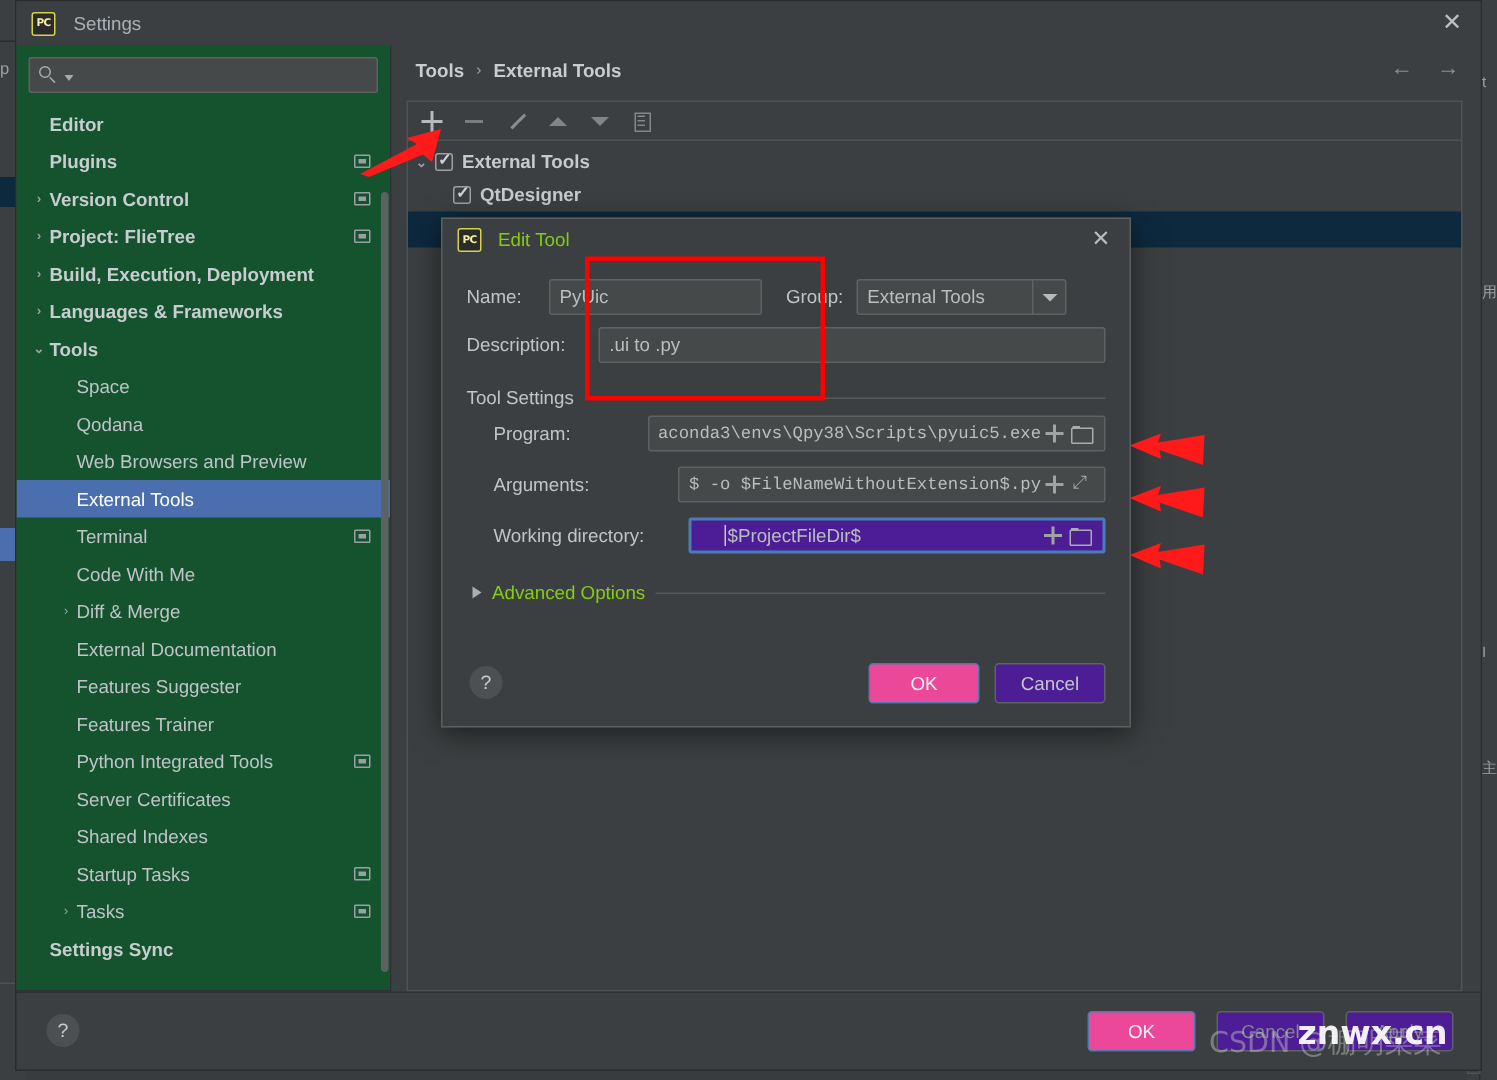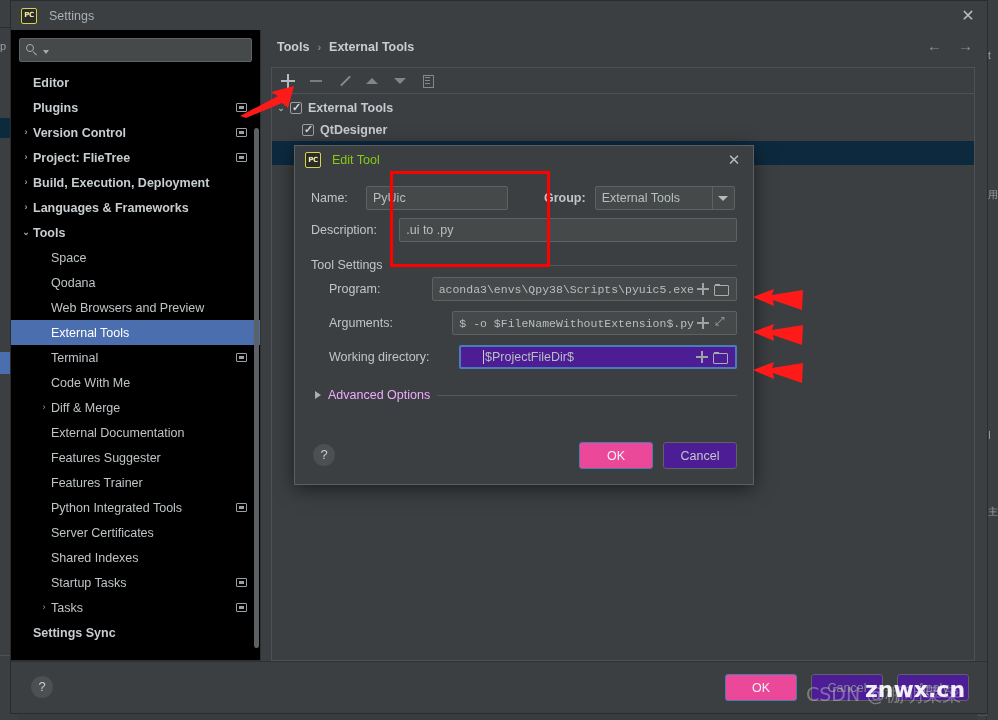--- a/index.html
+++ b/index.html
@@ -41,21 +41,21 @@
     font-family: "DejaVu Sans", sans-serif; line-height: 1;
   }
   .win-title { margin-left: 12px; font-size: 12.5px; color: #a9b0b5; }
   .win-close {
     position: absolute; right: 10px; top: 6px; width: 18px; height: 18px;
     color: #b8bdbf; font-size: 16px; text-align: center; line-height: 17px; cursor: pointer;
   }
   .win-body { flex: 1; display: flex; min-height: 0; }
 
   
-  .sidebar { width: 250px; background: #000000; border-right: 1px solid #2e3032; position: relative; display: flex; flex-direction: column; }
+  .sidebar { width: 250px; background: #14532d; border-right: 1px solid #2e3032; position: relative; display: flex; flex-direction: column; }
   .search-wrap { padding: 8px 8px 6px 8px; }
   .search-box {
     height: 24px; background: #45494a; border: 1px solid #5e6263; border-radius: 2px;
     display: flex; align-items: center; padding: 0 6px; gap: 4px;
   }
   .search-icon { width: 12px; height: 12px; position: relative; flex: 0 0 12px; }
   .search-icon .circ { position: absolute; left: 0; top: 0; width: 8px; height: 8px; border: 1.3px solid #a6abad; border-radius: 50%; }
   .search-icon .hnd { position: absolute; left: 7px; top: 7px; width: 5px; height: 1.3px; background: #a6abad; transform: rotate(45deg); transform-origin: left center; }
   .search-caret { width: 0; height: 0; border-left: 3px solid transparent; border-right: 3px solid transparent; border-top: 4px solid #a6abad; margin-left: 1px; margin-top: 4px; }
   .search-input { flex: 1; background: transparent; border: 0; outline: none; color: #bbbbbb; font-size: 12px; font-family: "Liberation Sans", sans-serif; }
@@ -148,21 +148,21 @@
   .field .caret { width: 1px; height: 14px; background: #c8cdd0; margin-right: 1px; }
   .field .mono { font-family: "Liberation Mono", monospace; font-size: 11.5px; }
   .dropdown-arrow {
     width: 22px; height: 24px; border-left: 1px solid #5e6263; display: flex;
     align-items: center; justify-content: center; cursor: pointer;
   }
   .dropdown-arrow::after { content: ""; width: 0; height: 0; border-left: 5px solid transparent; border-right: 5px solid transparent; border-top: 5px solid #b5babd; }
 
   .name-row { gap: 0; }
   .name-field { width: 142px; margin-left: 55px; }
-  .group-label { margin-left: 36px; font-weight: bold; }
+  .group-label { margin-left: 16px; }
   .group-field { width: 140px; margin-left: 9px; padding: 0; }
   .group-field .gtext { flex: 1; padding: 0 6px; }
   .desc-field { width: 345px; margin-left: 8px; }
 
   .section-title-row { display: flex; align-items: center; margin-top: 12px; gap: 8px; }
   .section-title { font-size: 12.5px; color: #c0c5c8; }
   .section-line { flex: 1; height: 1px; background: #55595b; }
 
   .ts-row { display: flex; align-items: center; height: 34px; padding-left: 18px; }
   .ts-label { font-size: 12.5px; color: #c0c5c8; width: 130px; }
@@ -174,21 +174,21 @@
   .mini-plus::before { left: 5px; top: 0; width: 2px; height: 12px; }
   .mini-plus::after { left: 0; top: 5px; width: 12px; height: 2px; }
   .folder-ic { width: 14px; height: 11px; position: relative; }
   .folder-ic::before { content: ""; position: absolute; left: 0; top: 1px; width: 13px; height: 9px; border: 1.3px solid #a8adb0; border-radius: 1px; }
   .folder-ic::after { content: ""; position: absolute; left: 1px; top: 0; width: 5px; height: 2px; background: #a8adb0; }
   .expand-ic { width: 12px; height: 12px; position: relative; }
   .expand-ic::before { content: "⤢"; position: absolute; left: 0; top: -3px; font-size: 12px; color: #9ea3a6; }
 
   .adv-row { display: flex; align-items: center; margin-top: 14px; gap: 7px; padding-left: 4px; }
   .adv-arrow { width: 0; height: 0; border-top: 4.5px solid transparent; border-bottom: 4.5px solid transparent; border-left: 6px solid #a9aeb1; }
-  .adv-text { font-size: 12.5px; color: #f0abfc; }
+  .adv-text { font-size: 12.5px; color: #84cc16; }
   .adv-line { flex: 1; height: 1px; background: #55595b; }
 
   .dlg-footer { position: absolute; left: 0; right: 0; bottom: 12px; height: 30px; }
   .dlg-help { position: absolute; left: 18px; top: 2px; width: 22px; height: 22px; border-radius: 50%; background: #4c5052; color: #c8cdd0; font-size: 13px; text-align: center; line-height: 22px; cursor: pointer; }
   .dlg-btns { position: absolute; right: 16px; top: 0; display: flex; gap: 10px; }
 
   
   .anno-rect {
     position: absolute; border: 3px solid #ff0000; pointer-events: none;
   }

